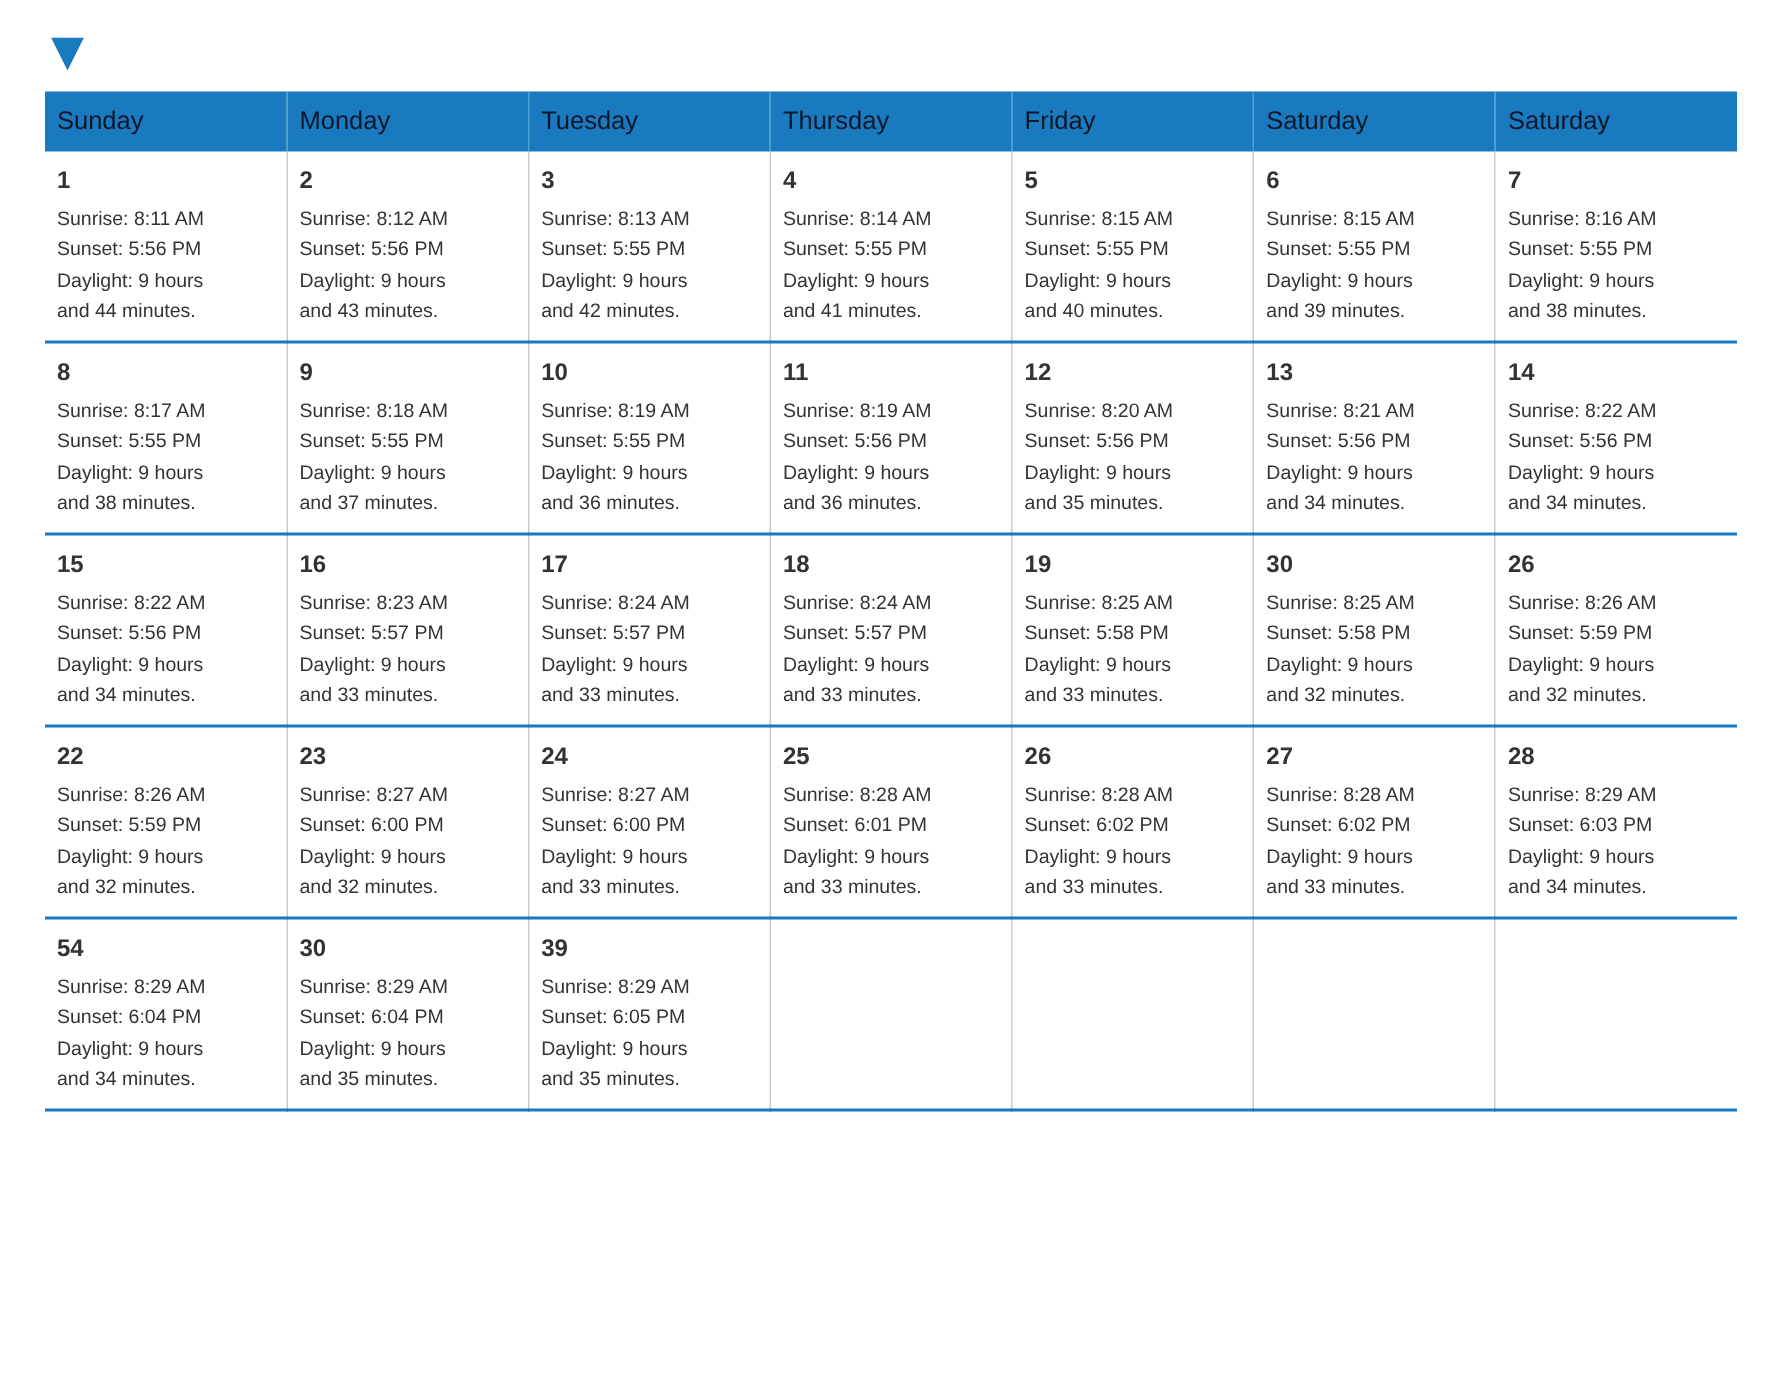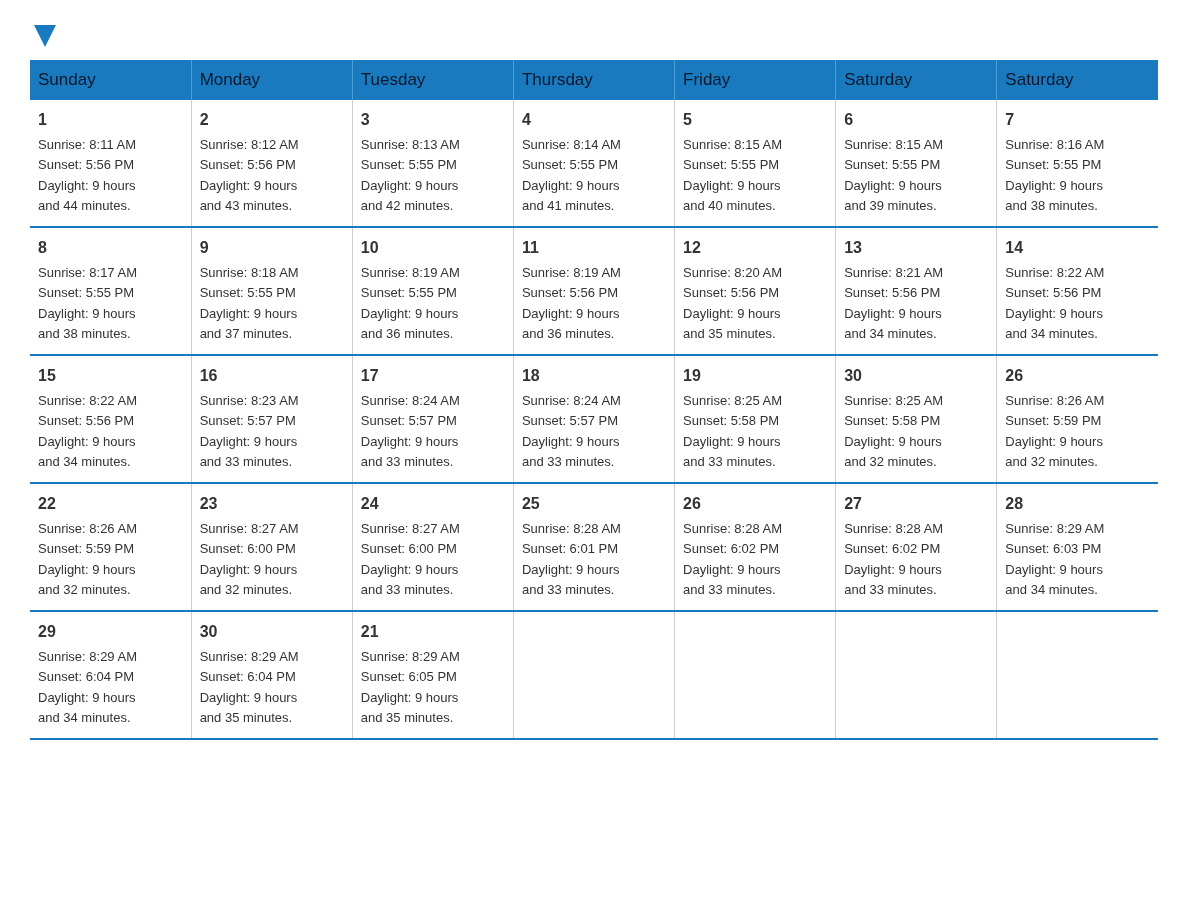--- a/index.html
+++ b/index.html
@@ -243,29 +243,29 @@
         <span class="day-number">27</span>
         <span class="day-info">Sunrise: 8:28 AM<br>Sunset: 6:02 PM<br>Daylight: 9 hours<br>and 33 minutes.</span>
       </td>
         <td>
         <span class="day-number">28</span>
         <span class="day-info">Sunrise: 8:29 AM<br>Sunset: 6:03 PM<br>Daylight: 9 hours<br>and 34 minutes.</span>
       </td>
       </tr>
       <tr>
         <td>
-        <span class="day-number">29</span>
+        <span class="day-number">54</span>
         <span class="day-info">Sunrise: 8:29 AM<br>Sunset: 6:04 PM<br>Daylight: 9 hours<br>and 34 minutes.</span>
       </td>
         <td>
         <span class="day-number">30</span>
         <span class="day-info">Sunrise: 8:29 AM<br>Sunset: 6:04 PM<br>Daylight: 9 hours<br>and 35 minutes.</span>
       </td>
         <td>
-        <span class="day-number">21</span>
+        <span class="day-number">39</span>
         <span class="day-info">Sunrise: 8:29 AM<br>Sunset: 6:05 PM<br>Daylight: 9 hours<br>and 35 minutes.</span>
       </td>
         <td></td>
         <td></td>
         <td></td>
         <td></td>
       </tr>
     </tbody>
 </table>
 

